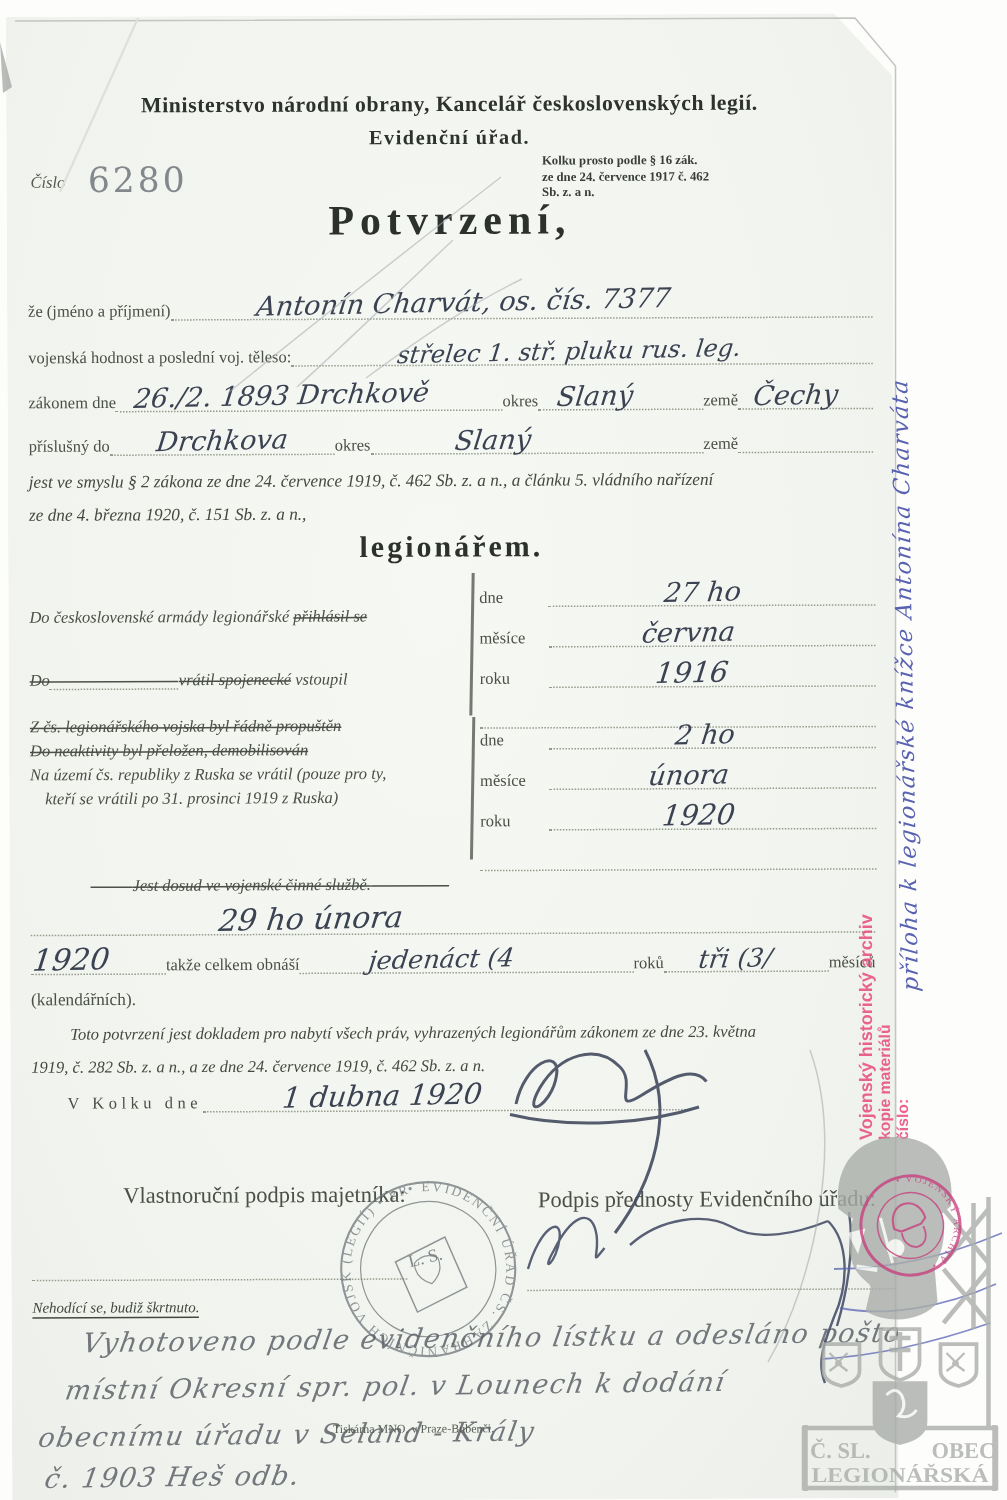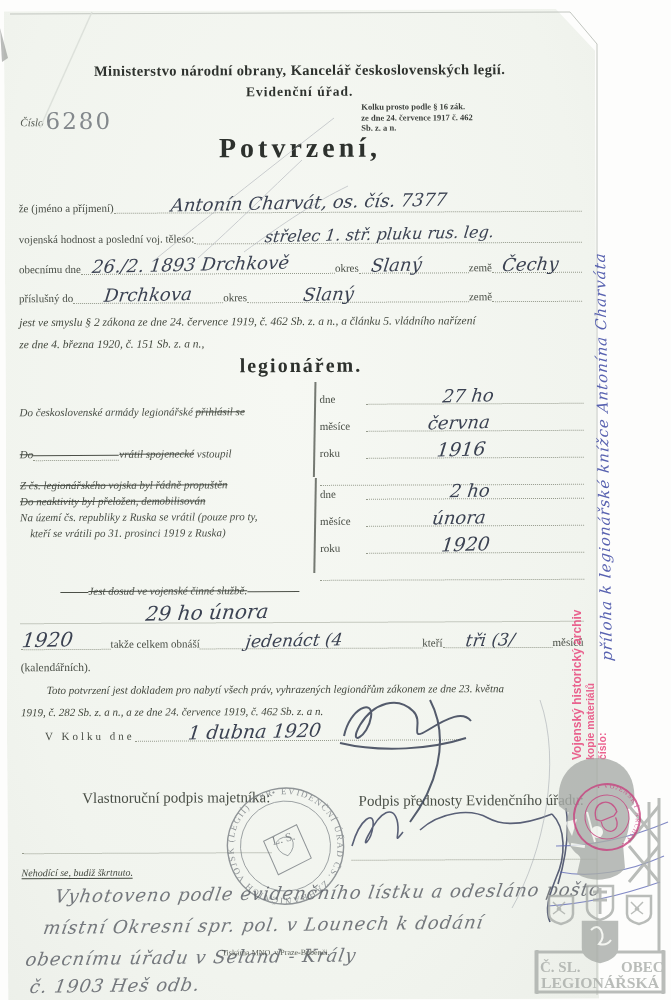--- a/index.html
+++ b/index.html
@@ -16,21 +16,21 @@
     color:#3f4440;
   }
   .inner { position:absolute; left:14px; right:14px; top:0; }
 
   .ministry { position:absolute; left:0; width:100%; top:52px; text-align:center;
               font-weight:bold; font-size:14.5px; letter-spacing:.4px; color:#2e322e; }
   .office   { position:absolute; left:0; width:100%; top:74px; text-align:center;
               font-weight:bold; font-size:13.5px; letter-spacing:1px; color:#2e322e; }
   .cislo { position:absolute; left:2px; top:94px; font-style:italic; font-size:11px; color:#555a52; }
   .cislo .num { font-style:normal; font-size:23px; letter-spacing:2px; color:#83888c;
-                font-family:"DejaVu Serif",serif; position:relative; top:3px; margin-left:2px; }
+                font-family:"DejaVu Serif",serif; position:relative; top:3px; margin-left:15px; }
   .taxnote { position:absolute; right:42px; top:92px; width:178px; text-align:left;
              font-weight:bold; font-size:8.5px; line-height:10.5px; color:#3a3e3a; }
   .title { position:absolute; left:0; width:100%; top:122px; text-align:center;
            font-weight:bold; font-size:28px; letter-spacing:4px; color:#2d312d; }
 
   .lbl { font-size:11px; color:#4a4f47; white-space:nowrap; }
   .row { position:absolute; display:flex; align-items:flex-end; width:563px; }
   .fill { flex:1; border-bottom:1px dotted #959a8c; height:15px; position:relative; }.fill.w90{flex:0 0 90px}.fill.w110{flex:0 0 110px}
   .fill.w150{flex:0 0 150px}
   .hw { position:absolute; bottom:-3px; left:10%; font-family:"DejaVu Serif",serif;
@@ -102,21 +102,21 @@
             <span class="hw big" style="left:12%">Antonín Charvát, os. čís. 7377</span>
           </span>
       </div>
       <div class="row" style="top:219px">
         <span class="lbl">vojenská hodnost a poslední voj. těleso:</span>
         <span class="fill">
             <span class="hw" style="left:18%;font-size:16px">střelec 1. stř. pluku rus. leg.</span>
           </span>
       </div>
       <div class="row" style="top:249px">
-        <span class="lbl">obecnímu dne</span>
+        <span class="lbl">zákonem dne</span>
         <span class="fill">
             <span class="hw big" style="left:4%">26./2. 1893  Drchkově</span>
           </span>
         <span class="lbl">okres</span>
         <span class="fill w110">
             <span class="hw big">Slaný</span>
           </span>
         <span class="lbl">země</span>
         <span class="fill w90">
             <span class="hw big">Čechy</span>
@@ -217,21 +217,21 @@
           </span>
       </div>
       <div class="row" style="top:624px">
         <span class="fill w90">
             <span class="hw" style="left:0;font-size:20px">1920</span>
           </span>
         <span class="lbl">takže celkem obnáší</span>
         <span class="fill">
             <span class="hw" style="left:20%;font-size:17px">jedenáct (4</span>
           </span>
-        <span class="lbl">kteří</span>
+        <span class="lbl">roků</span>
         <span class="fill w110">
             <span class="hw" style="left:20%;font-size:17px">tři (3/</span>
           </span>
         <span class="lbl">měsíců</span>
       </div>
       <div class="lbl" style="position:absolute; top:650px; left:0; font-size:11.5px">(kalendářních).</div>
 
       <div class="legal" style="top:668px; font-size:11px">
         <div style="text-indent:26px">Toto potvrzení jest dokladem pro nabytí všech práv, vyhrazených legionářům zákonem ze dne 23. května</div>
         <div>1919, č. 282 Sb. z. a n., a ze dne 24. července 1919, č. 462 Sb. z. a n.</div>

